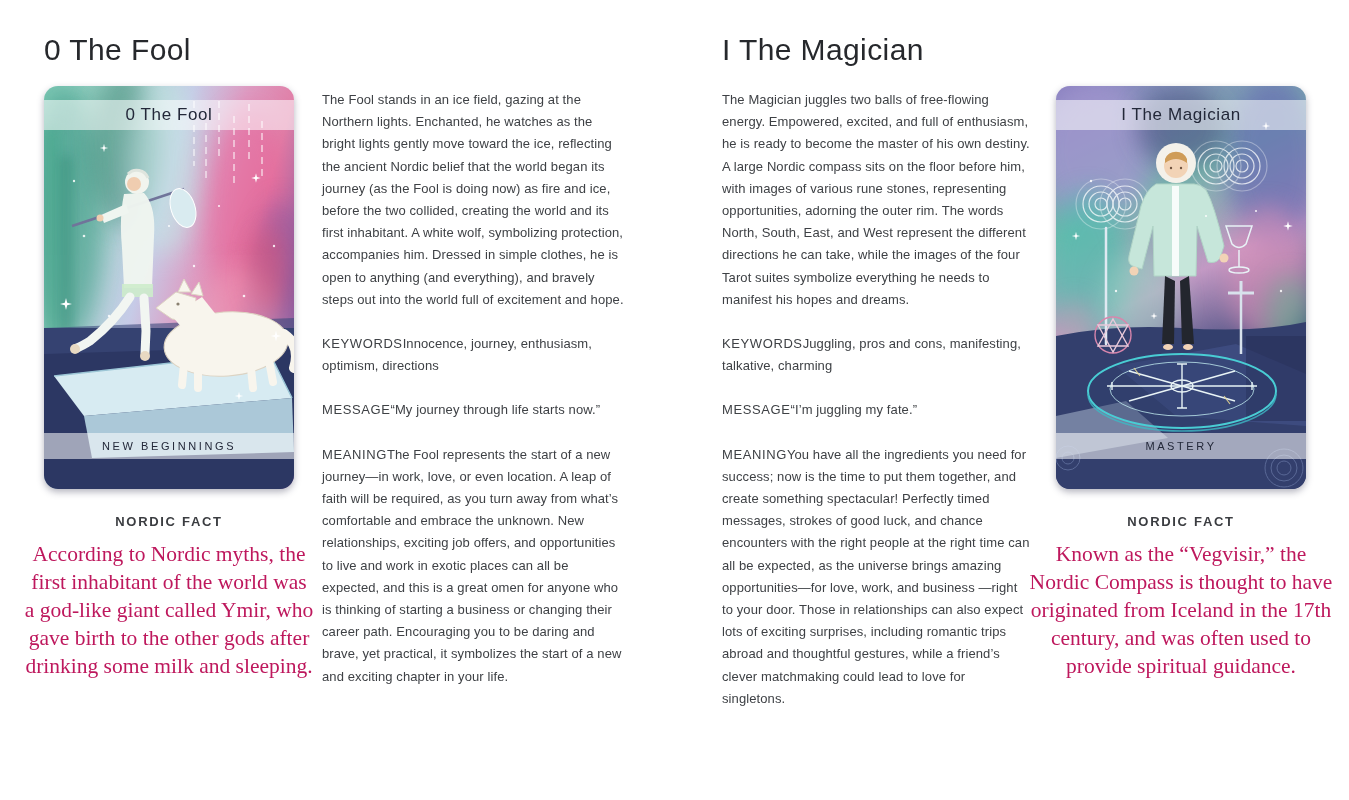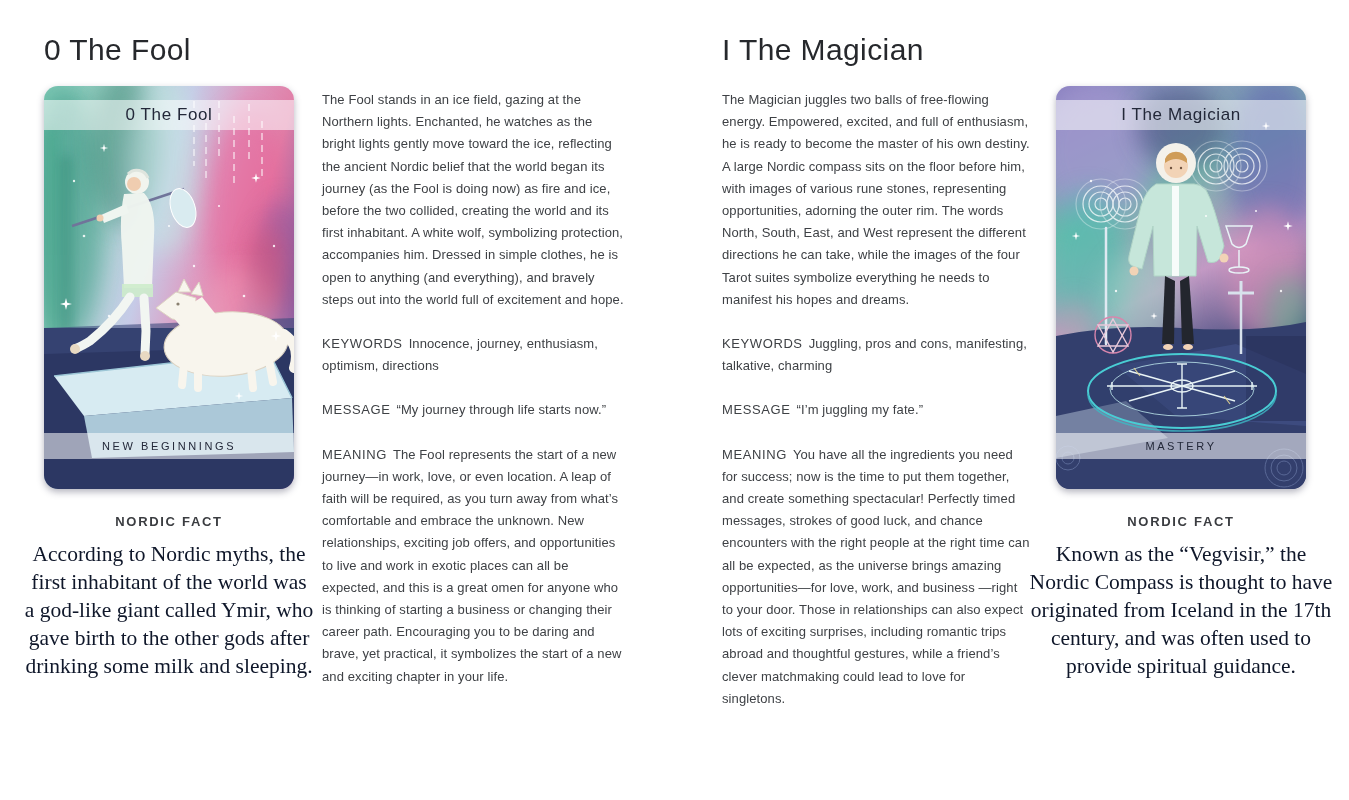--- a/index.html
+++ b/index.html
@@ -32,33 +32,33 @@
 
   
   .body-col {
     position:absolute; top:89px;
     font-size:13px; line-height:22.2px; font-weight:300;
     color:#3e4145; letter-spacing:.1px;
   }
   .col-left  { left:322px; width:306px; }
   .col-right { left:722px; width:308px; }
   .body-col p { margin:0 0 22px 0; }
-  .label { padding-right:6px; letter-spacing:.6px; }
+  .label { letter-spacing:.6px; }
 
   
   .fact { position:absolute; top:514px; text-align:center; }
   .fact-left  { left:24px;  width:290px; }
   .fact-right { left:1026px; width:310px; }
   .fact-label {
     font-size:13px; font-weight:700; letter-spacing:1.7px;
     color:#3b3d41; margin-bottom:11px;
   }
   .fact-text {
     font-family:"Liberation Serif", serif;
-    font-size:21.5px; line-height:28px; color:#0f172a;
+    font-size:21.5px; line-height:28px; color:#be185d;
   }
 
   
   .folio { position:absolute; top:746px; display:flex; align-items:baseline; gap:10px; }
   .folio-left  { left:44px; }
   .folio-right { right:38px; }
   .folio-num { font-family:"Liberation Serif", serif; font-size:16.5px; color:#a16207; }
   .folio-sec { font-size:13px; font-weight:300; color:#4b4d51; }
 </style>
 </head>

